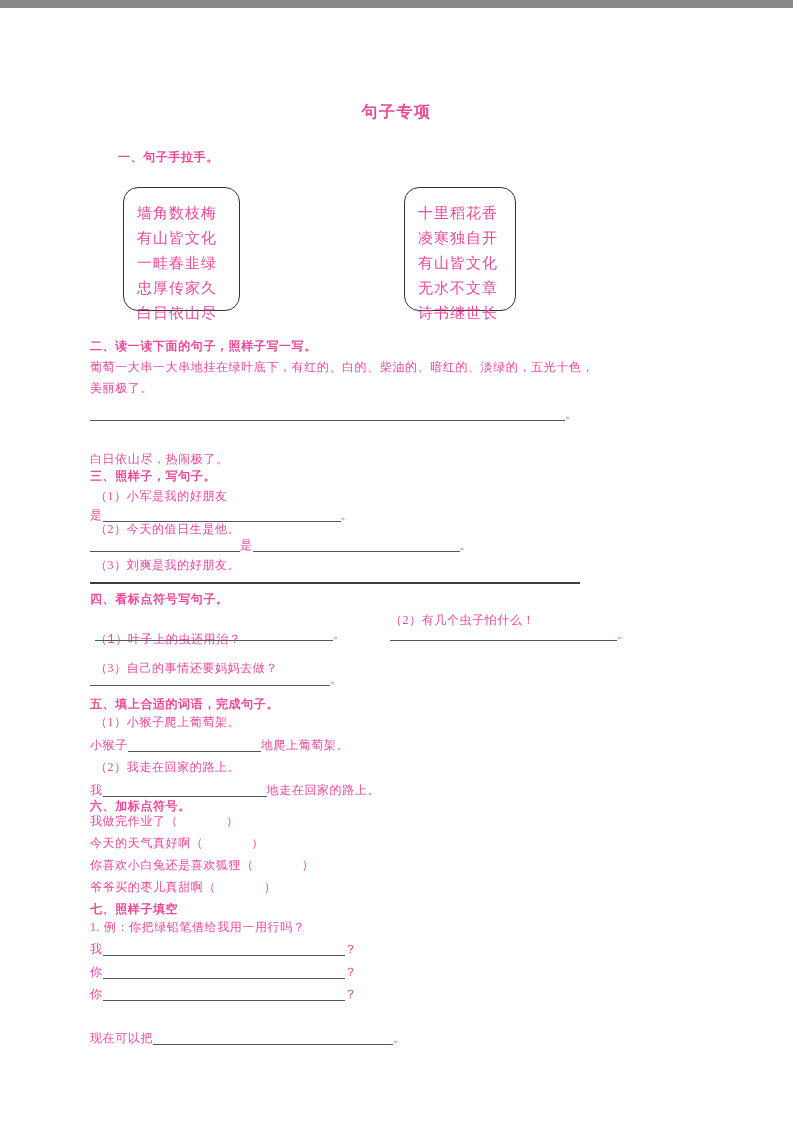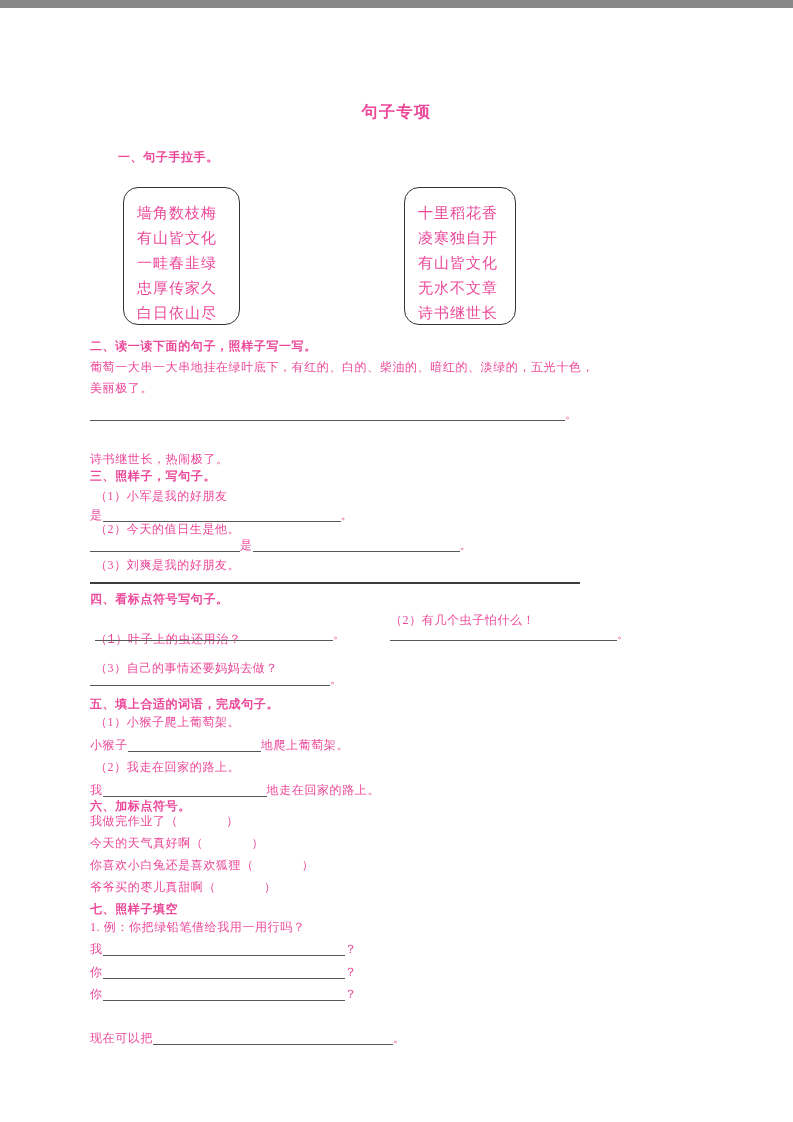--- a/index.html
+++ b/index.html
@@ -34,21 +34,21 @@
     vertical-align:-3px;
   }
   .blank.thick {
     border-bottom-width:2px;
     border-bottom-color:#3d3d3d;
   }
   .gap { display:inline-block; width:48px; }
   .pbox {
     position:absolute;
     top:179px;
-    height:138px;
+    height:124px;
     box-sizing:border-box;
     border:1.5px solid #333;
     border-radius:15px;
     padding:13px 0 0 13px;
   }
   .pbox .bline {
     font-size:15px;
     line-height:25px;
     letter-spacing:1px;
     white-space:nowrap;
@@ -80,21 +80,21 @@
     <div class="bline">无水不文章</div>
     <div class="bline">诗书继世长</div>
   </div>
 
   <div class="line bold" style="top:330px; left:90px;">二、读一读下面的句子，照样子写一写。</div>
   <div class="line" style="top:351px; left:90px;">葡萄一大串一大串地挂在绿叶底下，有红的、白的、柴油的、暗红的、淡绿的，五光十色，</div>
   <div class="line" style="top:372px; left:90px;">美丽极了。</div>
   <div class="line" style="top:397px; left:90px;">
     <span class="blank" style="width:475px;"></span><span>。</span>
   </div>
-  <div class="line" style="top:443px; left:90px;">诗书继世长，热闹极了。</div>
+  <div class="line" style="top:443px; left:90px;">白日依山尽，热闹极了。</div>
 
   <div class="line bold" style="top:460px; left:90px;">三、照样子，写句子。</div>
   <div class="line" style="top:480px; left:95px;">（1）小军是我的好朋友</div>
   <div class="line" style="top:498px; left:90px;">
     <span>是</span><span class="blank" style="width:238px;"></span><span>。</span>
   </div>
   <div class="line" style="top:513px; left:95px;">（2）今天的值日生是他。</div>
   <div class="line" style="top:528px; left:90px;">
     <span class="blank" style="width:150px;"></span><span>是</span><span class="blank" style="width:207px;"></span><span>。</span>
   </div>

